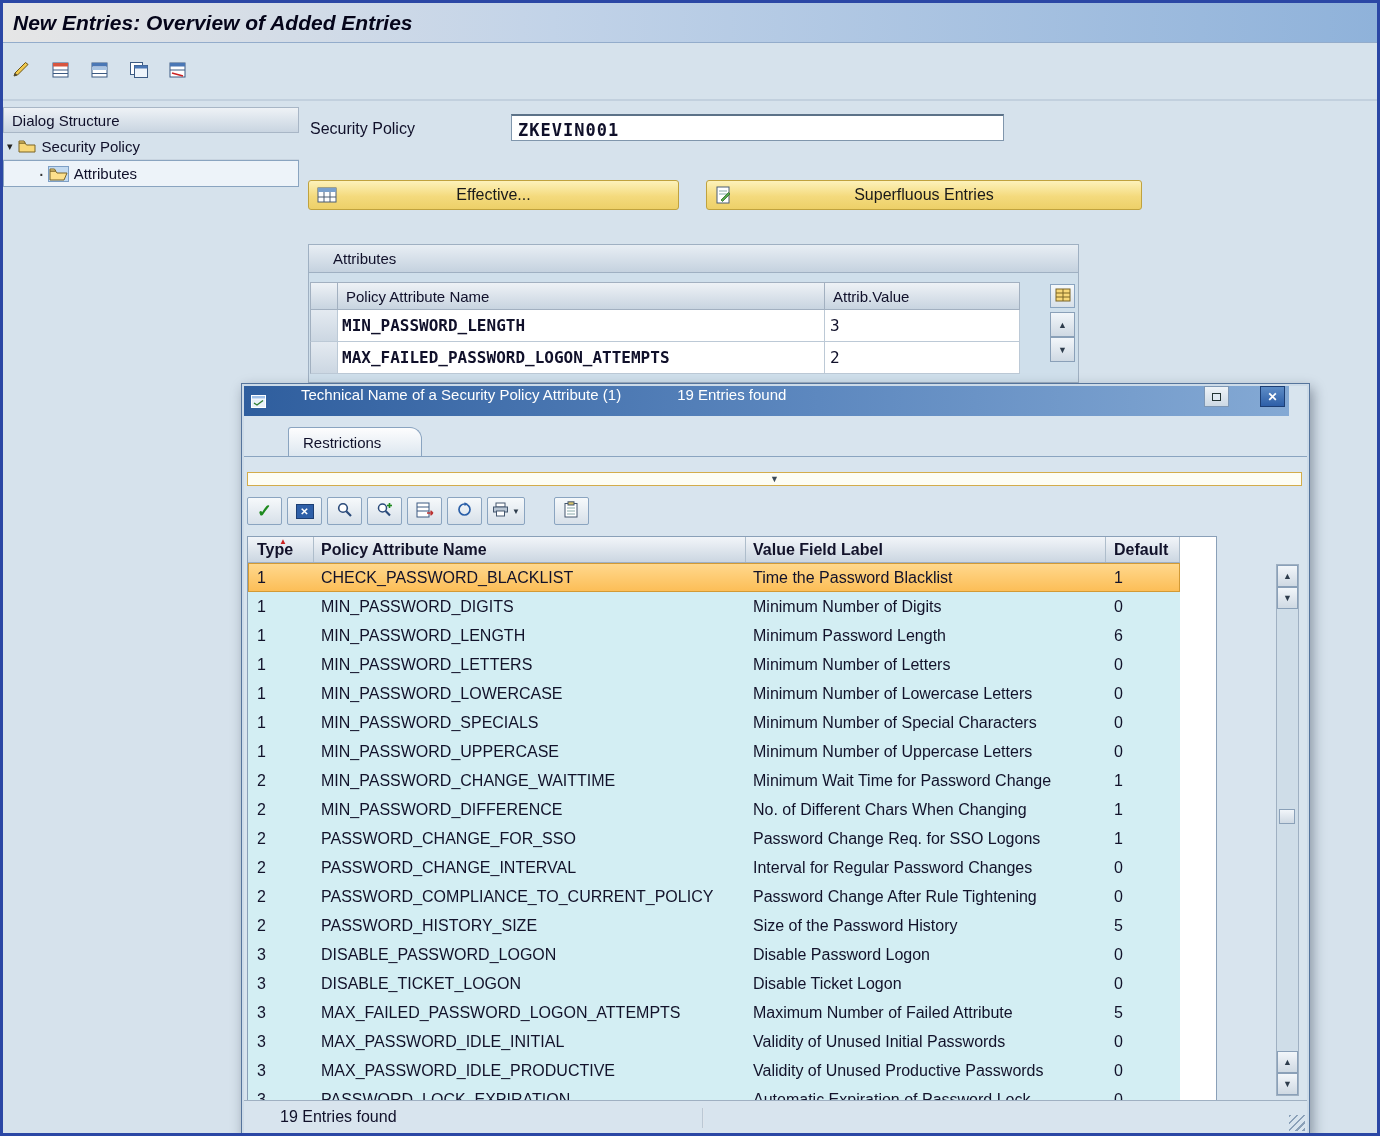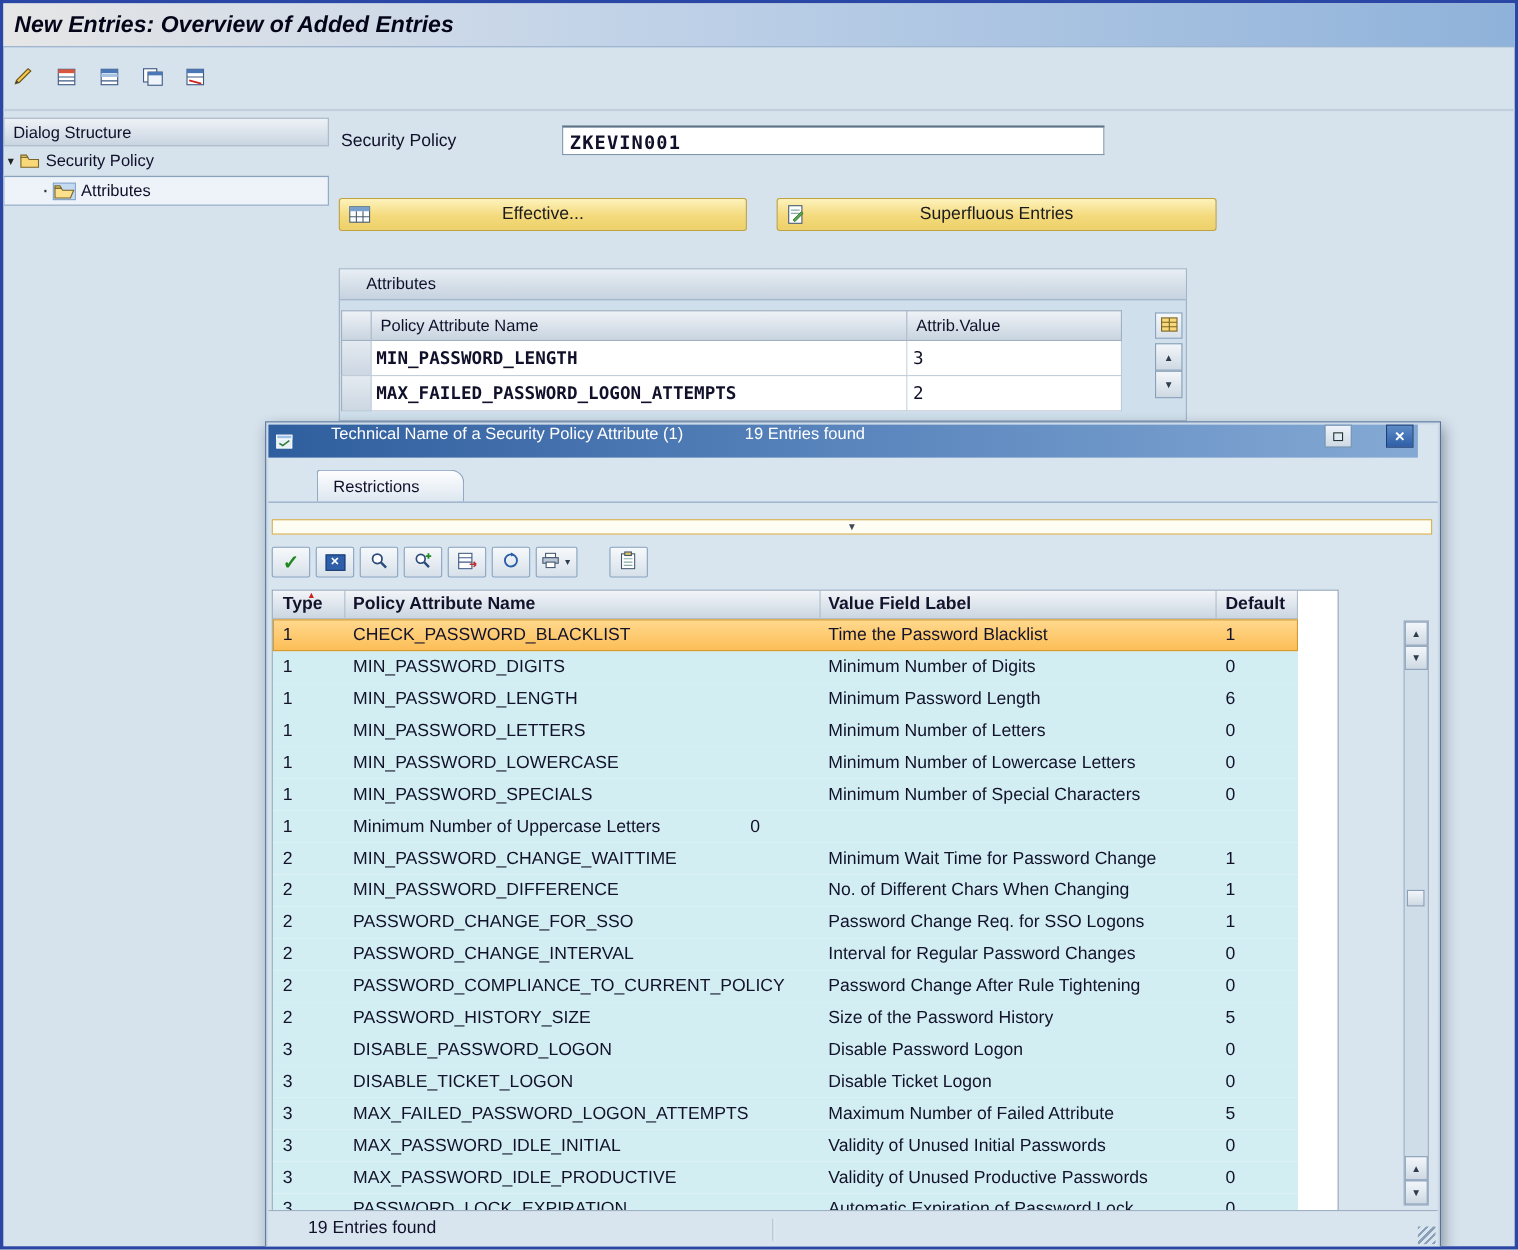--- a/index.html
+++ b/index.html
@@ -31,21 +31,21 @@
   
   .sp-label{position:absolute;left:307px;top:117px;font-size:16px;}
   .sp-input{position:absolute;left:508px;top:111px;width:493px;height:27px;background:#fff;
     border:1px solid #8096ac;border-top:2px solid #5c7288;display:flex;align-items:flex-end;padding-left:6px;
     font-family:"DejaVu Sans Mono","Liberation Mono",monospace;font-weight:bold;font-size:17px;letter-spacing:1px;cursor:text;}
   .sap-btn{position:absolute;top:177px;height:30px;background:linear-gradient(#fdf2bb,#f4da7d 55%,#edd068);
     border:1px solid #c0a23e;border-radius:3px;display:flex;align-items:center;font-size:16px;color:#1a1a1a;cursor:pointer;}
   .sap-btn .btn-icon{position:absolute;left:8px;display:flex;align-items:center;}
   .sap-btn .btn-label{flex:1;text-align:center;}
   .btn-effective{left:305px;width:371px;}
-  .btn-superfluous{left:703px;width:400px;}
+  .btn-superfluous{left:703px;width:436px;}
   
   .attr-group{position:absolute;left:305px;top:241px;width:771px;height:139px;border:1px solid #9fb0c2;background:#cfdfeb;}
   .attr-title{height:28px;background:linear-gradient(#e8eef4,#c5d2df);border-bottom:1px solid #9fb0c2;
     display:flex;align-items:center;padding-left:24px;font-size:15px;}
   .attr-table{position:absolute;left:1px;top:37px;}
   .attr-thead{display:flex;height:28px;}
   .attr-thead>div{background:linear-gradient(#eef2f6,#c8d4e0);border:1px solid #a2b0c0;border-left:none;
     display:flex;align-items:center;font-size:15px;padding-left:8px;cursor:pointer;}
   .attr-thead>.attr-selcell{border-left:1px solid #a2b0c0;cursor:default;}
   .attr-selcell{width:28px;}
@@ -399,20 +399,21 @@
             <div class="pcell c-default">0</div>
           </div>
           <div class="prow">
             <div class="pcell c-type">1</div>
             <div class="pcell c-name">MIN_PASSWORD_SPECIALS</div>
             <div class="pcell c-label">Minimum Number of Special Characters</div>
             <div class="pcell c-default">0</div>
           </div>
           <div class="prow">
             <div class="pcell c-type">1</div>
+            <div class="pcell c-name">MIN_PASSWORD_UPPERCASE</div>
             <div class="pcell c-label">Minimum Number of Uppercase Letters</div>
             <div class="pcell c-default">0</div>
           </div>
           <div class="prow">
             <div class="pcell c-type">2</div>
             <div class="pcell c-name">MIN_PASSWORD_CHANGE_WAITTIME</div>
             <div class="pcell c-label">Minimum Wait Time for Password Change</div>
             <div class="pcell c-default">1</div>
           </div>
           <div class="prow">

